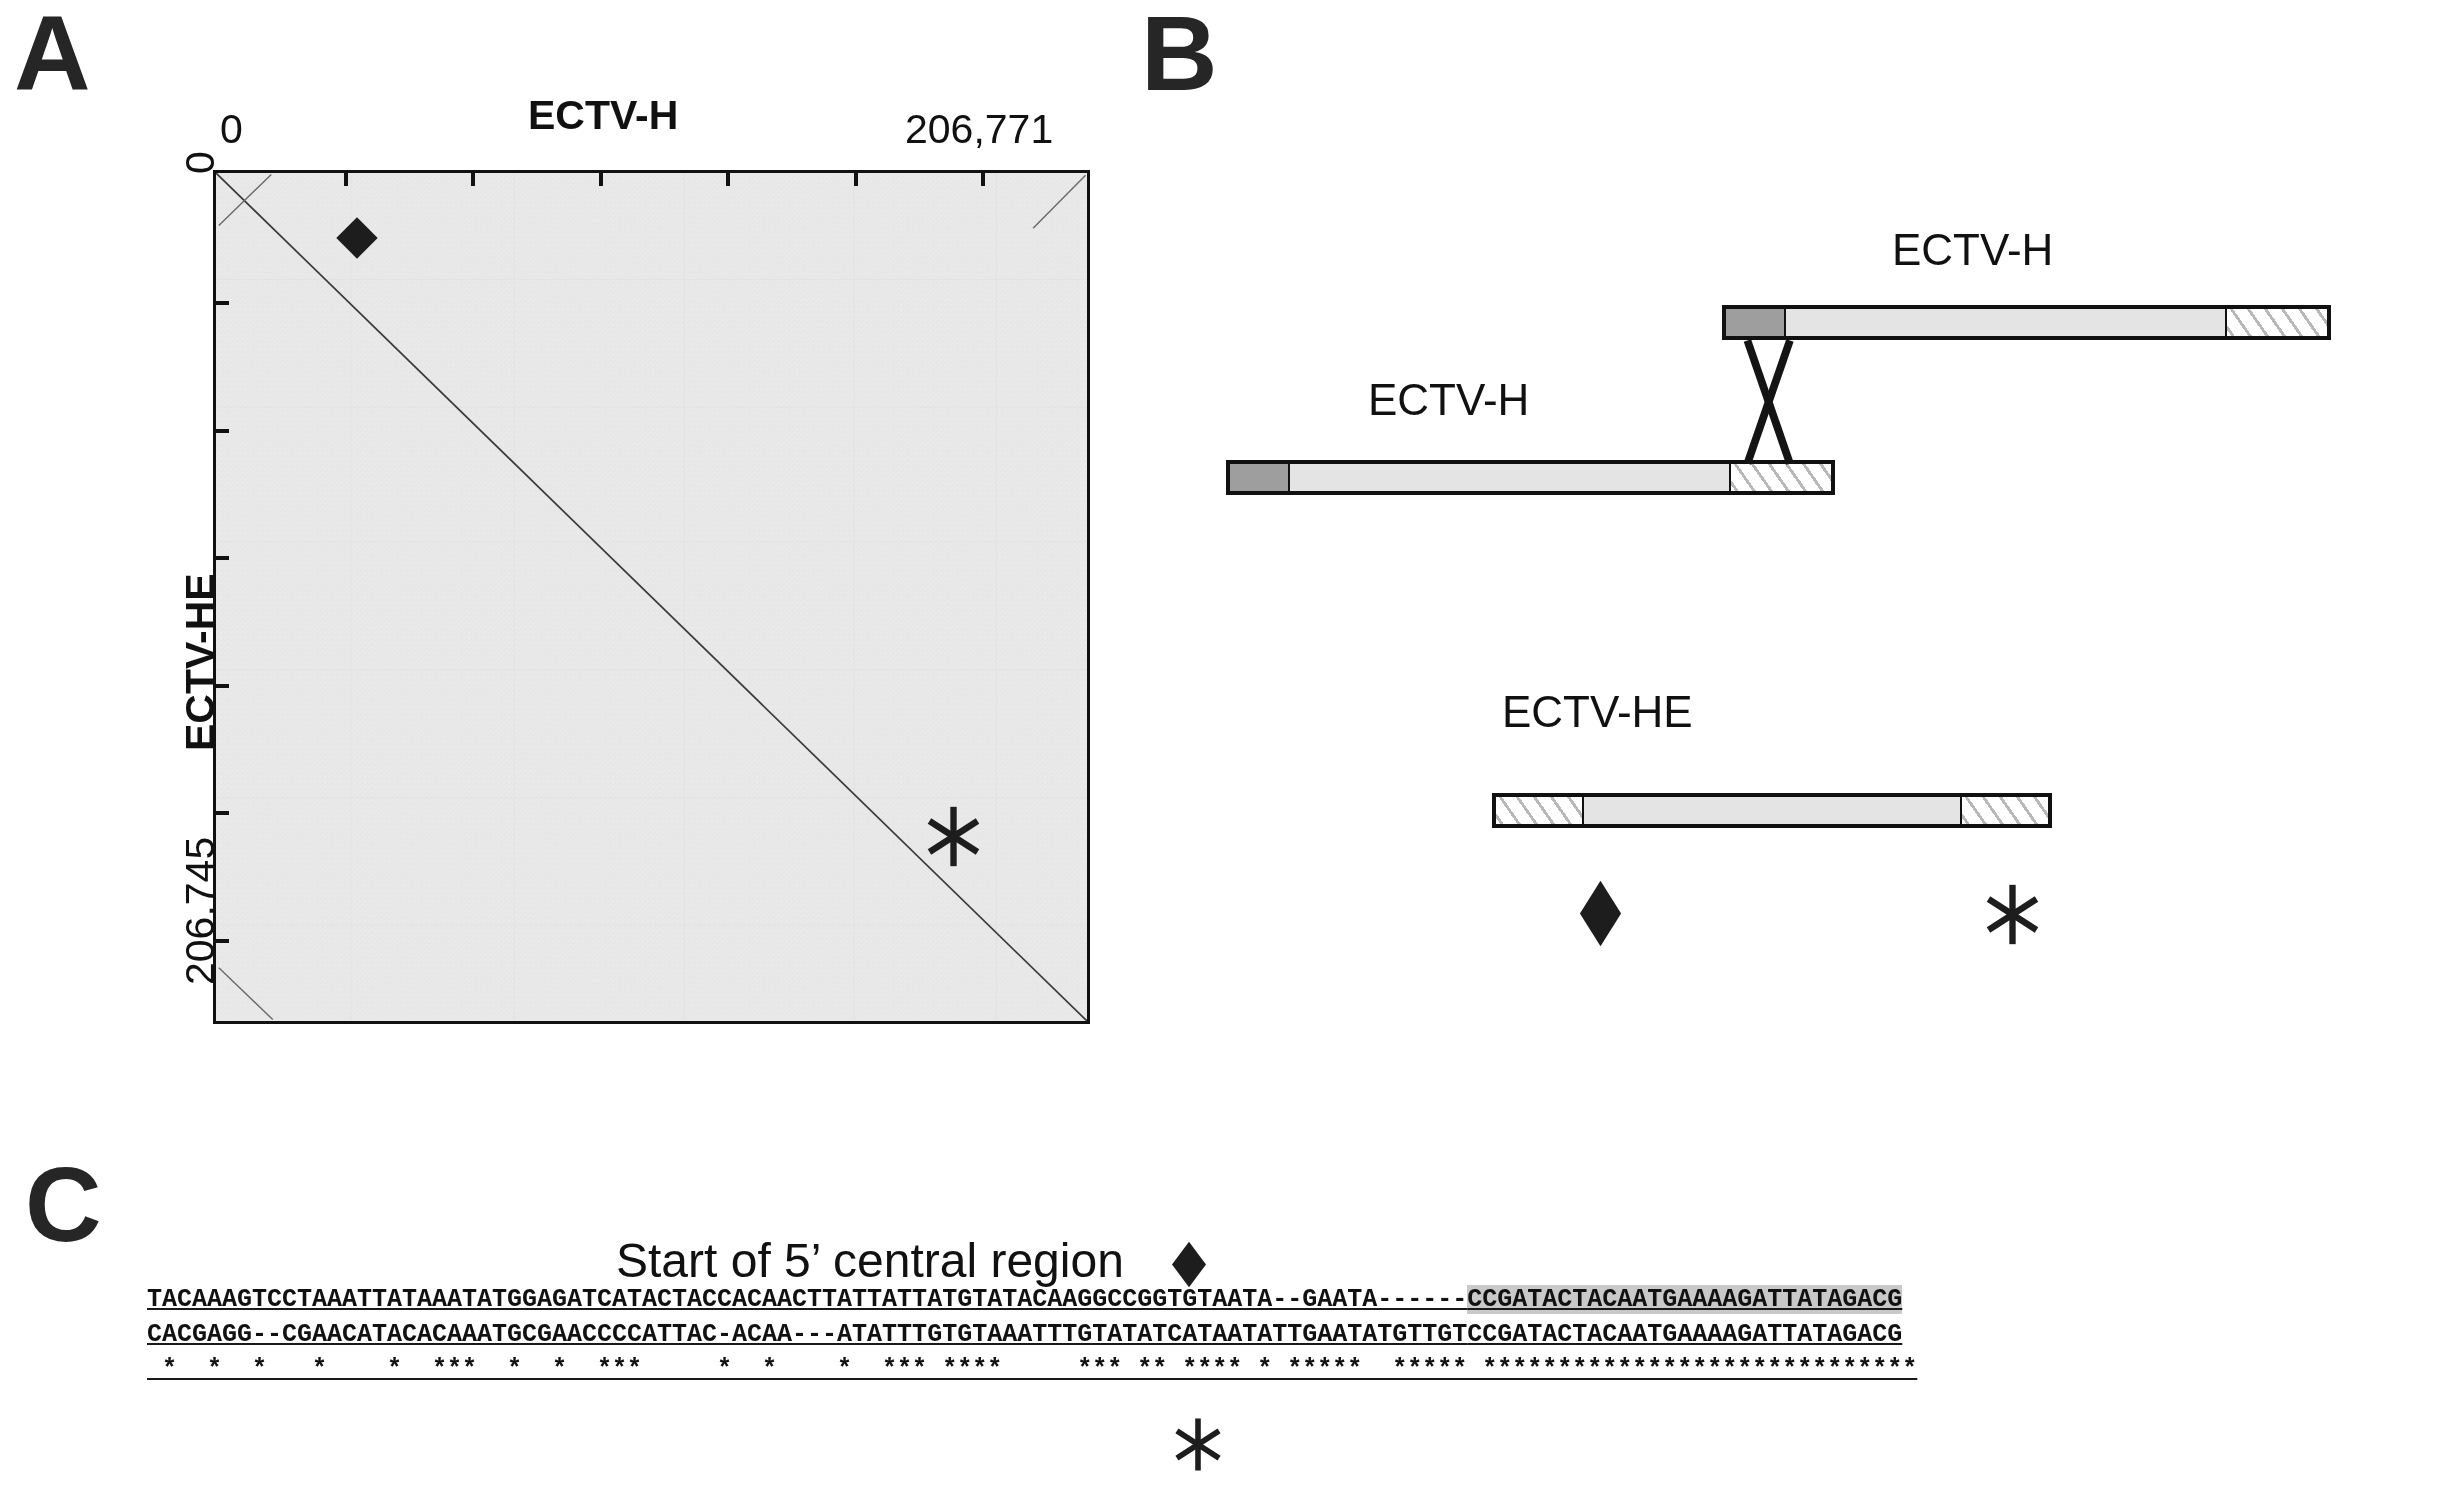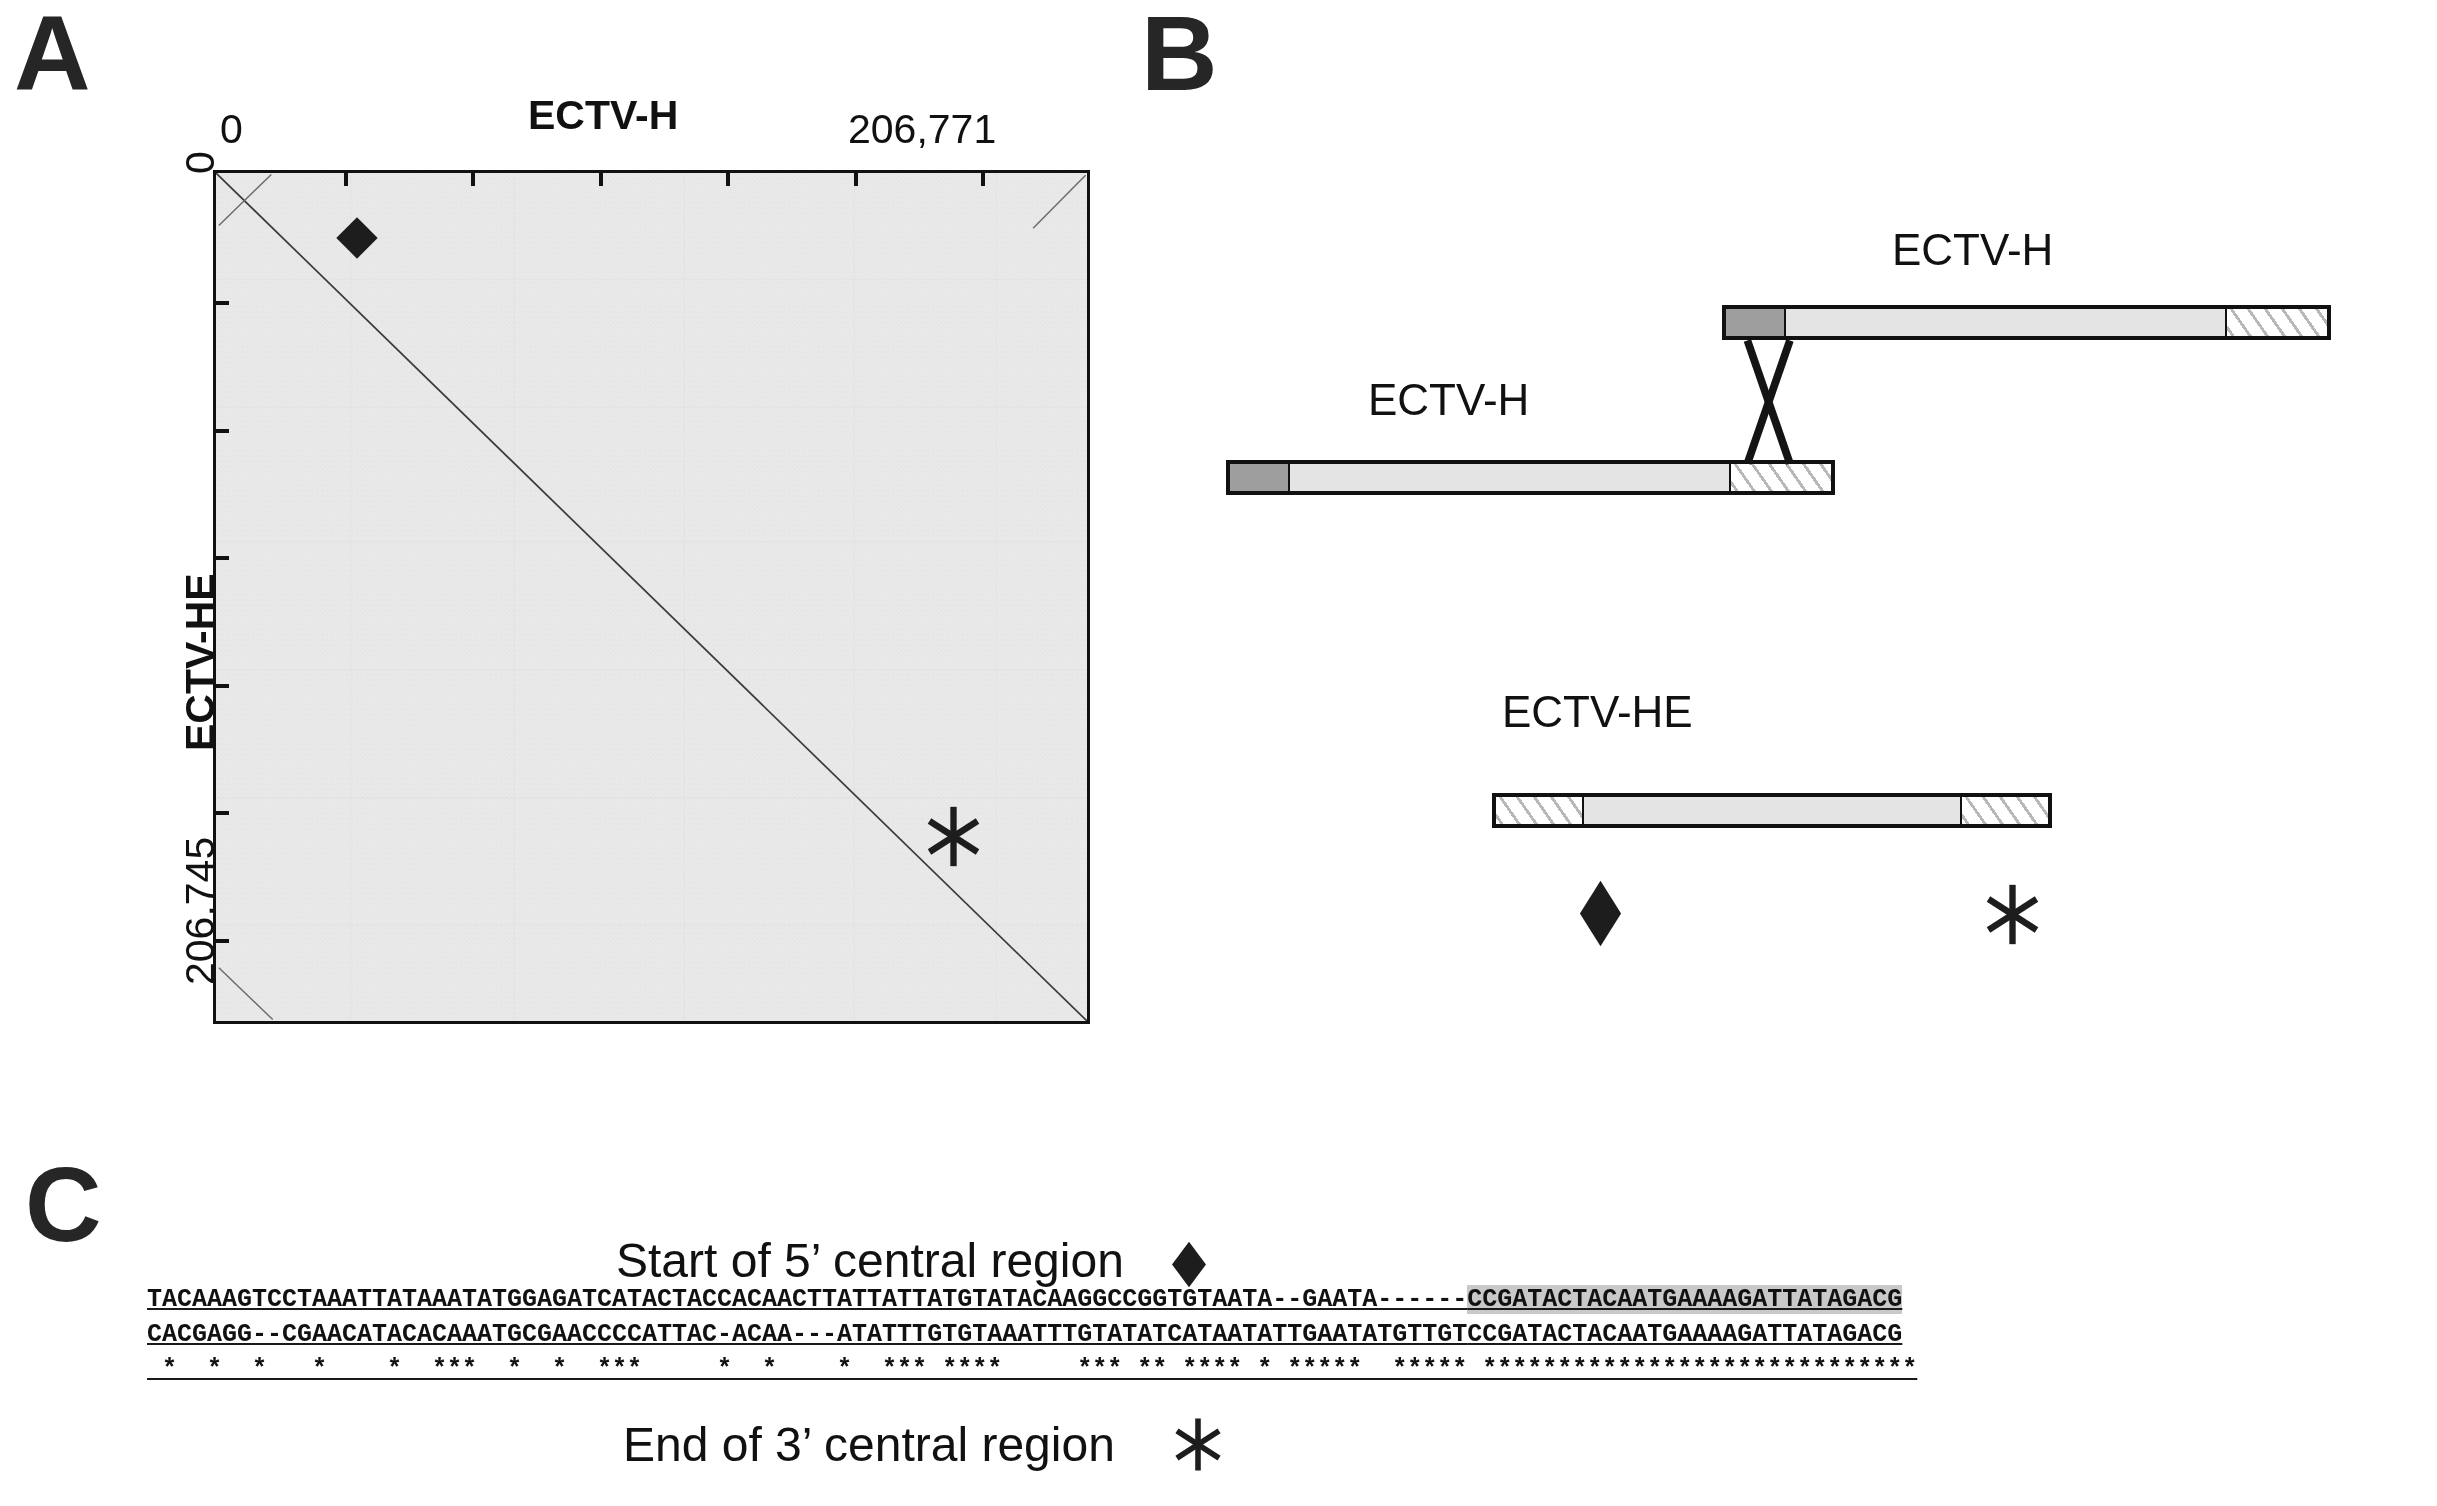--- a/index.html
+++ b/index.html
@@ -51,21 +51,21 @@
   svg{display:block;overflow:visible;}
 </style>
 </head>
 <body>
 
 <div id="panelA">
 
   <div class="panel-letter" style="left:14px;top:0px;">A</div>
 
   <div class="axnum" style="left:220px;top:106px;">0</div>
-  <div class="axnum" style="left:848px;top:106px;">206,771</div>
+  <div class="axnum" style="left:905px;top:106px;">206,771</div>
 
   <div class="axlabel" style="left:528px;top:92px;">ECTV-H</div>
 
   <div class="axnum rot90" style="left:177px;top:174px;">0</div>
   <div class="axnum rot90" style="left:177px;top:985px;">206,745</div>
 
   <div class="axlabel rot90" style="left:177px;top:751px;">ECTV-HE</div>
 
   <div id="dot-plot-frame">
     <svg id="dot-plot-canvas" viewBox="0 0 1228 1195" preserveAspectRatio="none">
@@ -182,21 +182,20 @@
   <svg style="position:absolute;left:1169px;top:162px;" width="40" height="51" viewBox="0 0 56 72">
     <polygon points="28,4 52,36 28,68 4,36" fill="#1d1d1d"></polygon>
   </svg>
 
   <div class="seqblock">
     <span class="seqrow"><span>TACAAAGTCCTAAATTATAAATATGGAGATCATACTACCACAACTTATTATTATGTATACAAGGCCGGTGTAATA--GAATA------</span><span class="hl">CCGATACTACAATGAAAAGATTATAGACG</span></span>
     <span class="seqrow"><span>CACGAGG--CGAACATACACAAATGCGAACCCCATTAC-ACAA---ATATTTGTGTAAATTTGTATATCATAATATTGAATATGTTGT</span><span>CCGATACTACAATGAAAAGATTATAGACG</span></span>
     <span class="seqrow stars"> *  *  *   *    *  ***  *  *  ***     *  *    *  *** ****     *** ** **** * *****  ***** *****************************</span>
   </div>
 
-  <div class="clabel" style="left:623px;top:340px;">End of 3’ central region</div>
   <svg style="position:absolute;left:1173px;top:339px;" width="50" height="57" viewBox="0 0 80 92">
     <g stroke="#1d1d1d" stroke-width="9" stroke-linecap="butt">
       <line x1="40" y1="4" x2="40" y2="88"></line>
       <line x1="6" y1="24" x2="74" y2="68"></line>
       <line x1="74" y1="24" x2="6" y2="68"></line>
     </g>
   </svg>
 </div>
 
 

